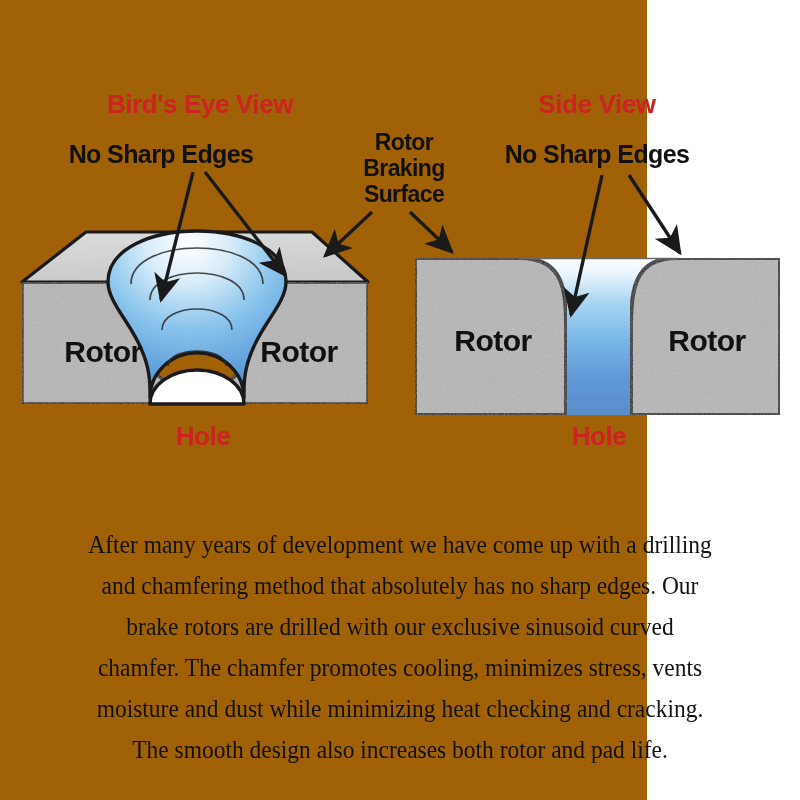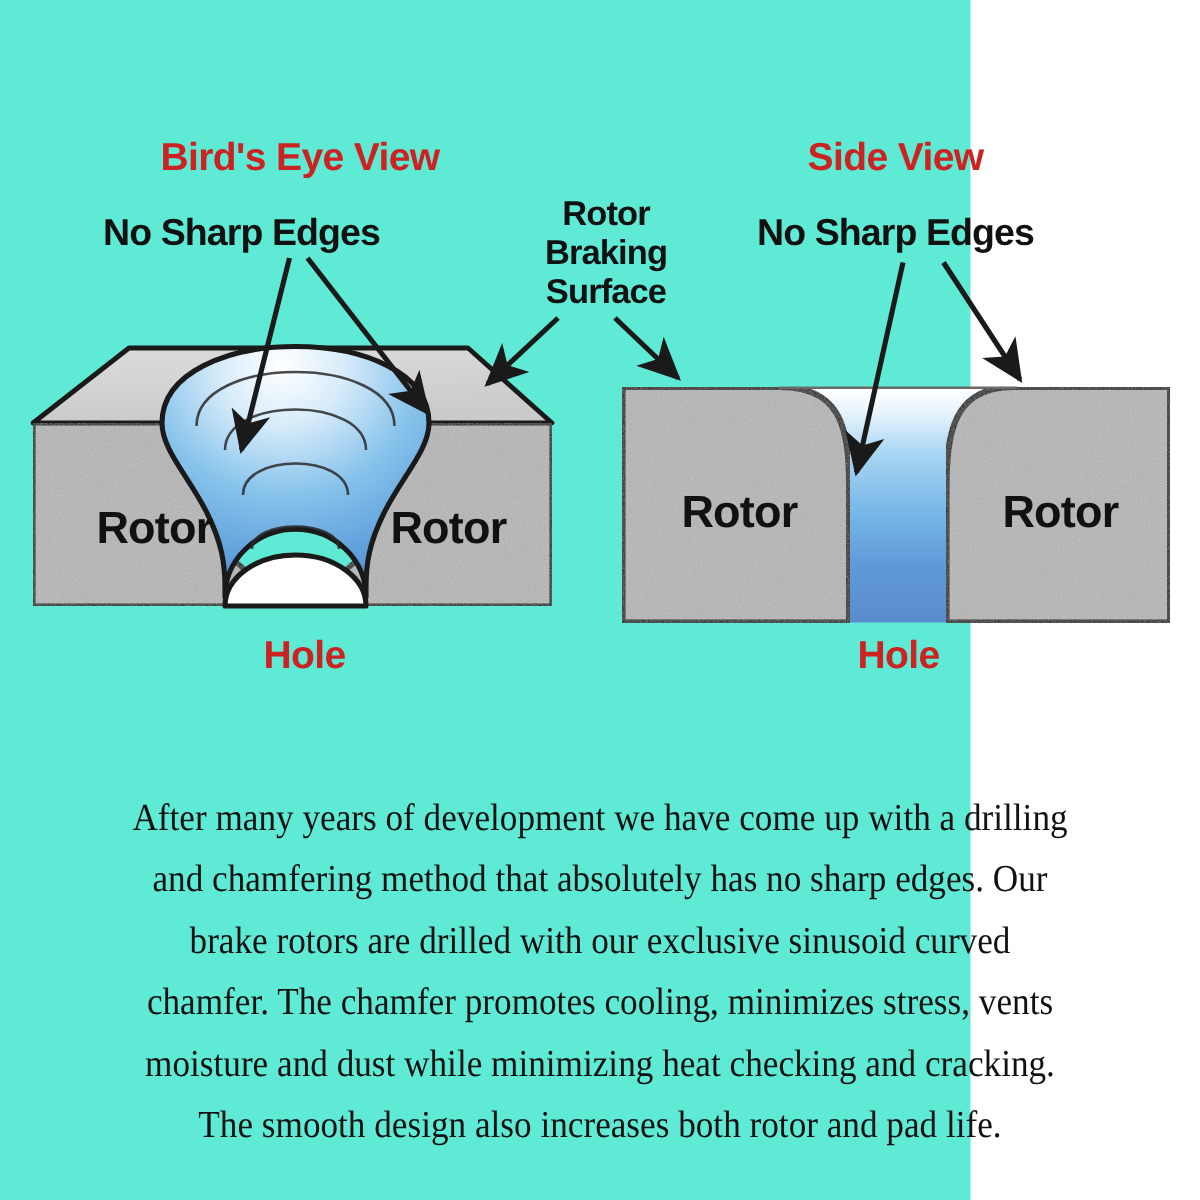--- a/index.html
+++ b/index.html
@@ -11,21 +11,21 @@
     width: 800px;
     height: 800px;
     overflow: hidden;
     font-family: "Liberation Sans", sans-serif;
     -webkit-font-smoothing: antialiased;
   }
   #page {
     position: relative;
     width: 647px;
     height: 800px;
-    background: #5eead4;
+    background: #a16207;
   }
   .figure-area {
     position: absolute;
     left: 0;
     top: 0;
     width: 800px;
     height: 470px;
   }
   .figure-area svg {
     display: block;

